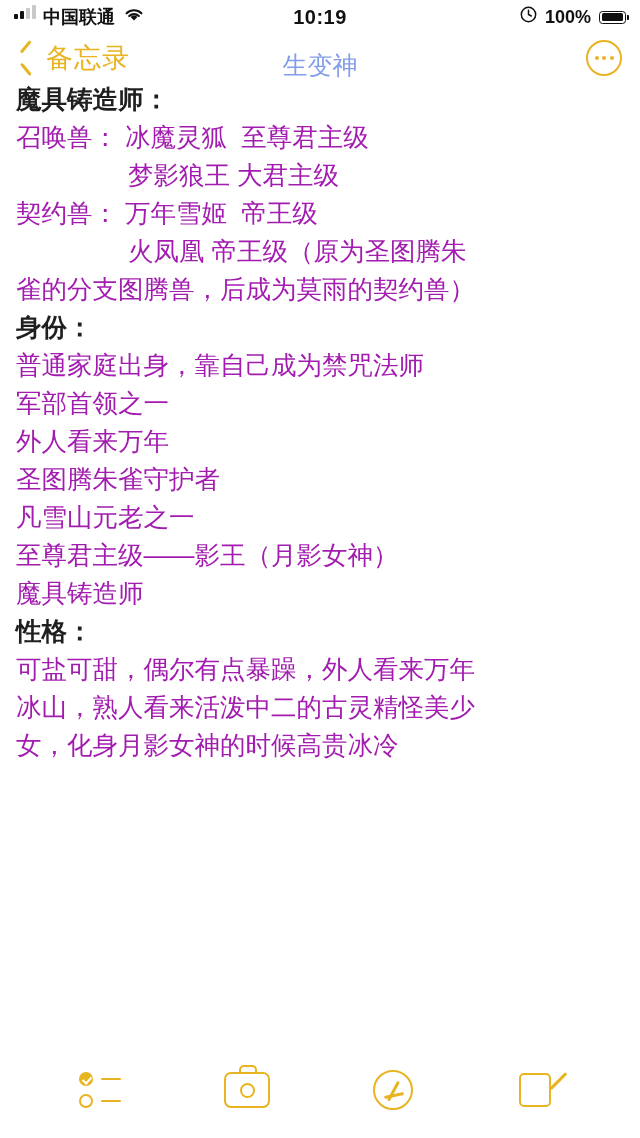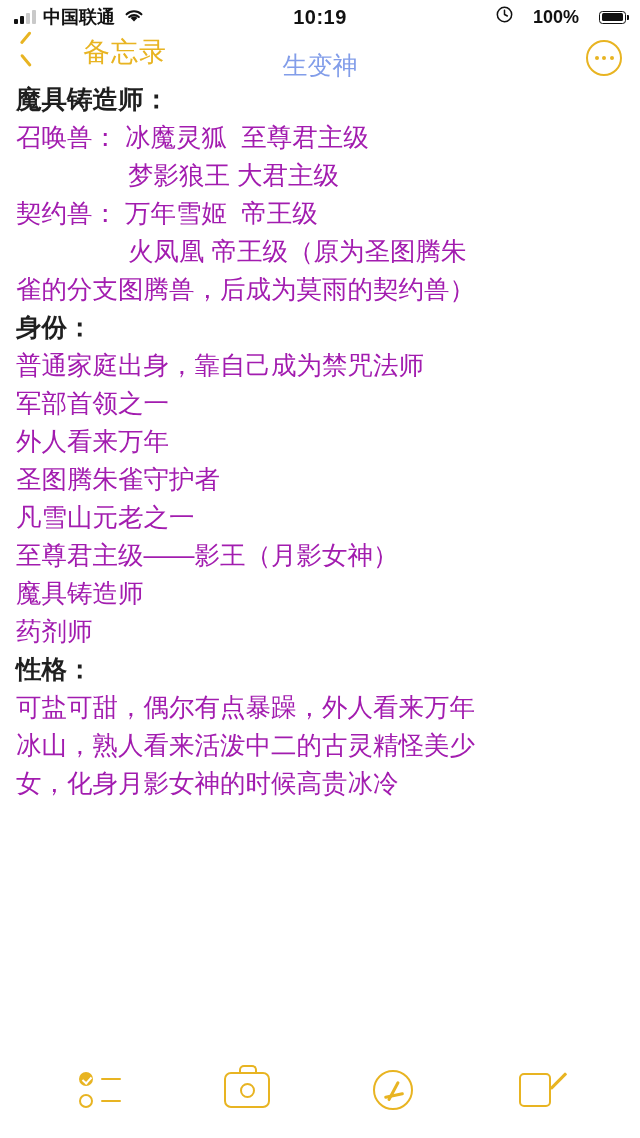--- a/index.html
+++ b/index.html
@@ -22,21 +22,20 @@
     display: flex;
     align-items: center;
     padding: 0 14px;
     font-size: 19px;
     font-weight: bold;
     color: #111;
     box-sizing: border-box;
   }
   .status-left {
     display: flex;
-    align-items: center;
     gap: 7px;
     flex: 1;
   }
   .signal-bars {
     display: flex;
     align-items: flex-end;
     gap: 2px;
     height: 14px;
   }
   .signal-bars i {
@@ -54,21 +53,21 @@
   .status-center {
     flex: 0 0 auto;
     font-size: 20px;
     letter-spacing: 0.5px;
   }
   .status-right {
     flex: 1;
     display: flex;
     align-items: center;
     justify-content: flex-end;
-    gap: 20px;
+    gap: 8px;
     font-size: 18px;
   }
   .battery {
     width: 27px;
     height: 13px;
     border: 1.6px solid #111;
     border-radius: 3.5px;
     position: relative;
     box-sizing: border-box;
   }
@@ -88,24 +87,24 @@
     width: 21px;
     background: #111;
     border-radius: 1.5px;
     display: block;
   }
 
   
   .nav-bar {
     height: 48px;
     display: flex;
+    align-items: center;
     padding: 0 18px;
     box-sizing: border-box;
     position: relative;
-    gap: 37px;
   }
   .back-chevron {
     width: 18px;
     height: 30px;
     position: relative;
     flex: 0 0 auto;
     cursor: pointer;
   }
   .back-chevron::before,
   .back-chevron::after {
@@ -396,21 +395,20 @@
       <div class="note-line indent">火凤凰 帝王级（原为圣图腾朱</div>
       <div class="note-line">雀的分支图腾兽，后成为莫雨的契约兽）</div>
       <div class="note-line bold">身份：</div>
       <div class="note-line">普通家庭出身，靠自己成为禁咒法师</div>
       <div class="note-line">军部首领之一</div>
       <div class="note-line">外人看来万年</div>
       <div class="note-line">圣图腾朱雀守护者</div>
       <div class="note-line">凡雪山元老之一</div>
       <div class="note-line">至尊君主级——影王（月影女神）</div>
       <div class="note-line">魔具铸造师</div>
-      <div class="note-line">药剂师</div>
       <div class="note-line bold">性格：</div>
       <div class="note-line">可盐可甜，偶尔有点暴躁，外人看来万年</div>
       <div class="note-line">冰山，熟人看来活泼中二的古灵精怪美少</div>
       <div class="note-line">女，化身月影女神的时候高贵冰冷</div>
     </div>
 </div>
 
 <div class="toolbar">
   <div class="tool">
     <div class="icon-checklist">

